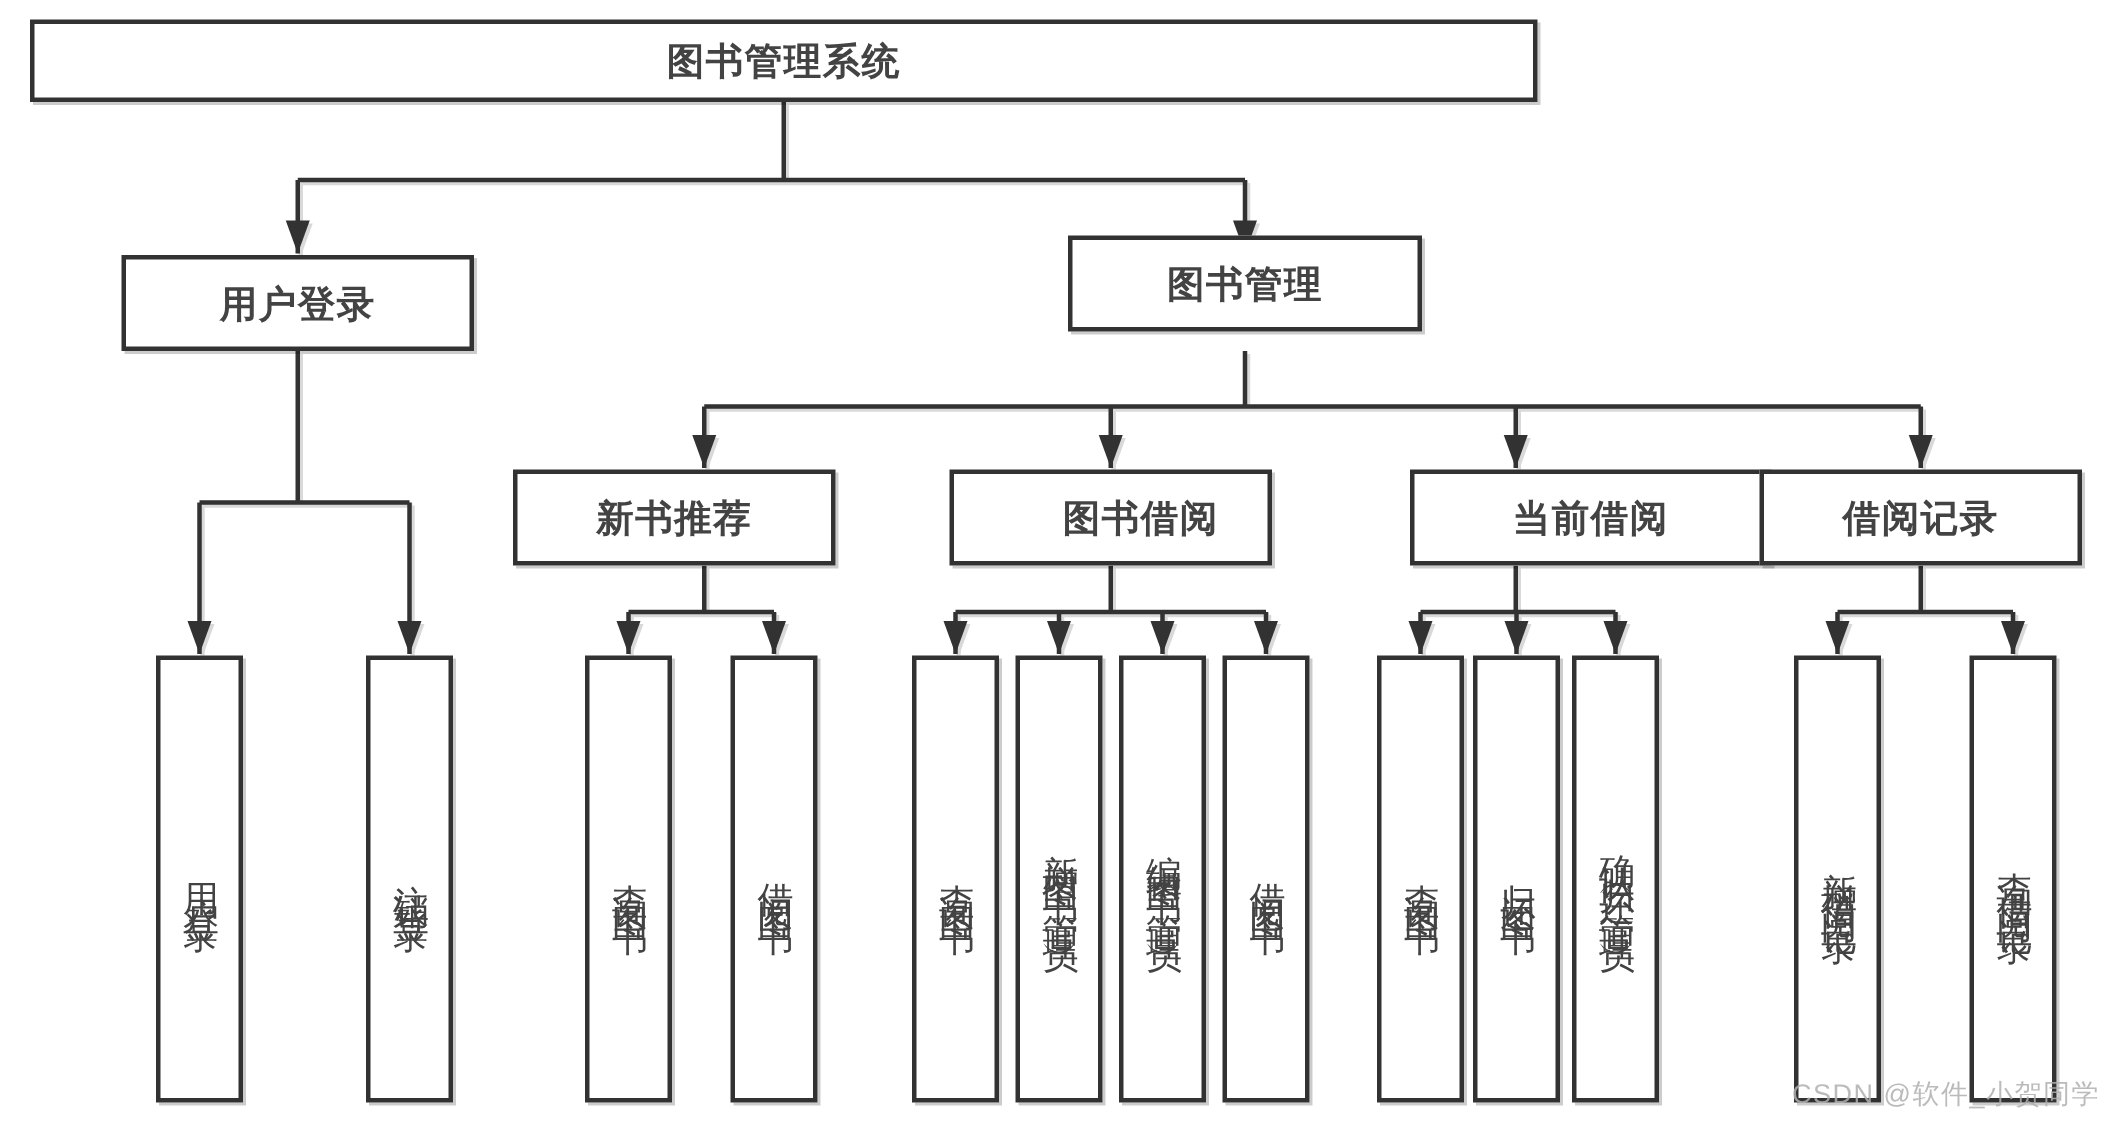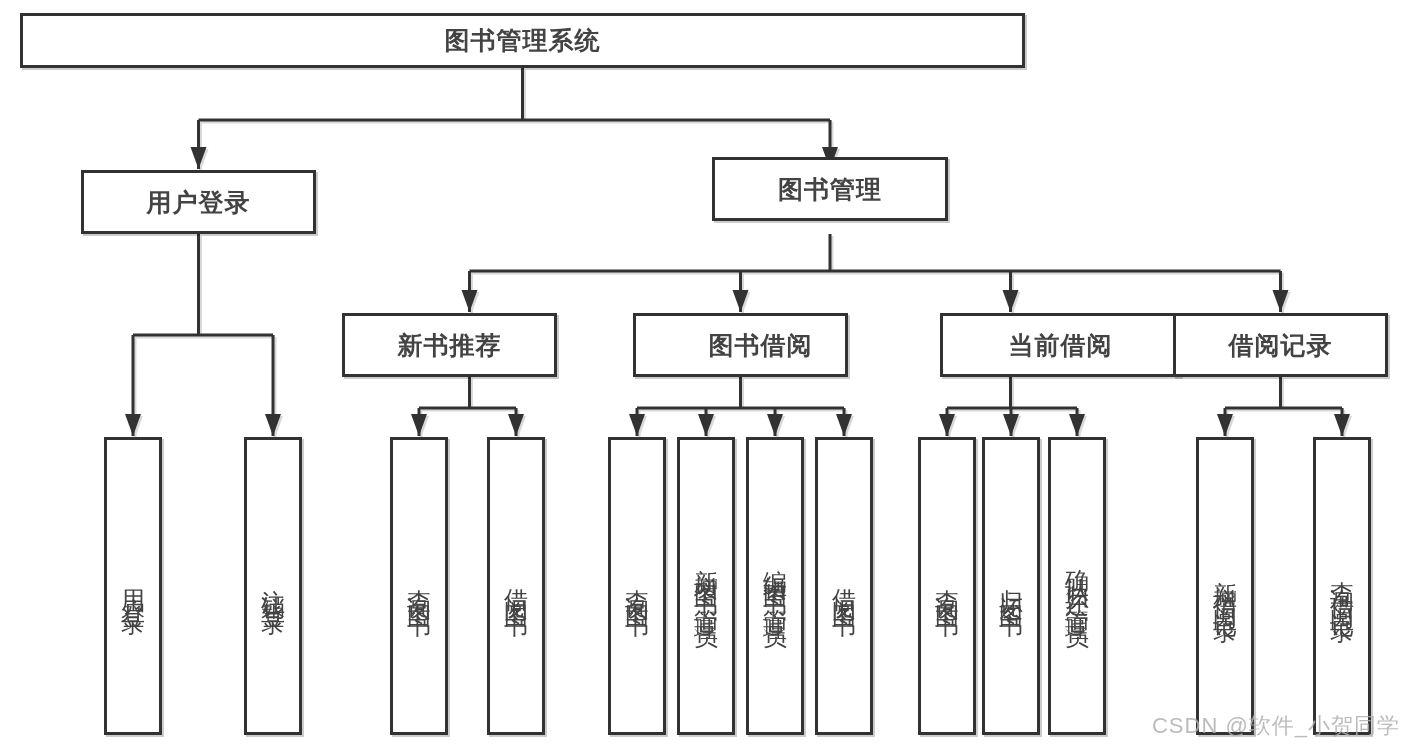--- a/index.html
+++ b/index.html
@@ -36,21 +36,21 @@
   .vbox{font-size:24px;}
   .vbox .vtext{
     writing-mode:vertical-rl;
     letter-spacing:8px;
     line-height:1;
     white-space:nowrap;
   }
   .watermark{
     position:absolute;
     right:5px;bottom:6px;
-    font-size:22px;
+    font-size:18px;
     color:var(--wm);
     opacity:.85;
     letter-spacing:1px;
     white-space:nowrap;
     pointer-events:none;
   }
 </style>
 </head>
 <body>
 

